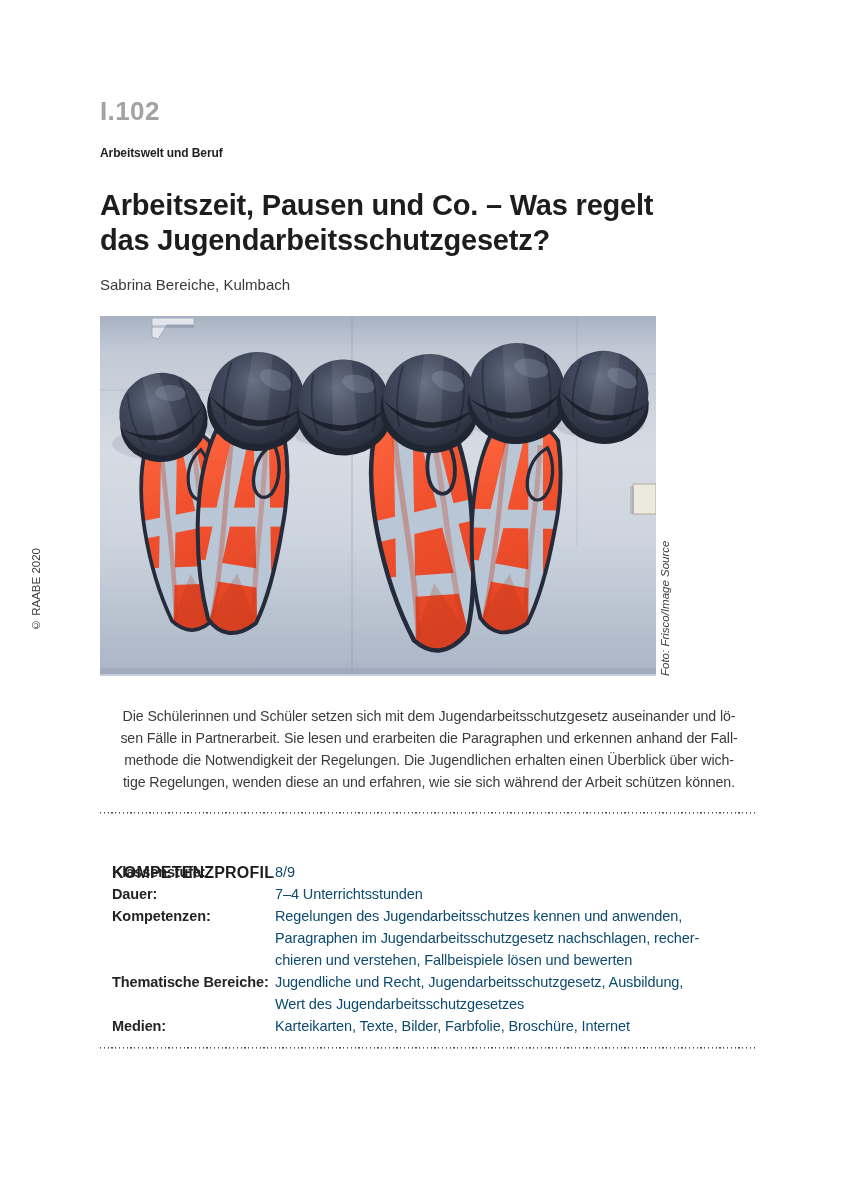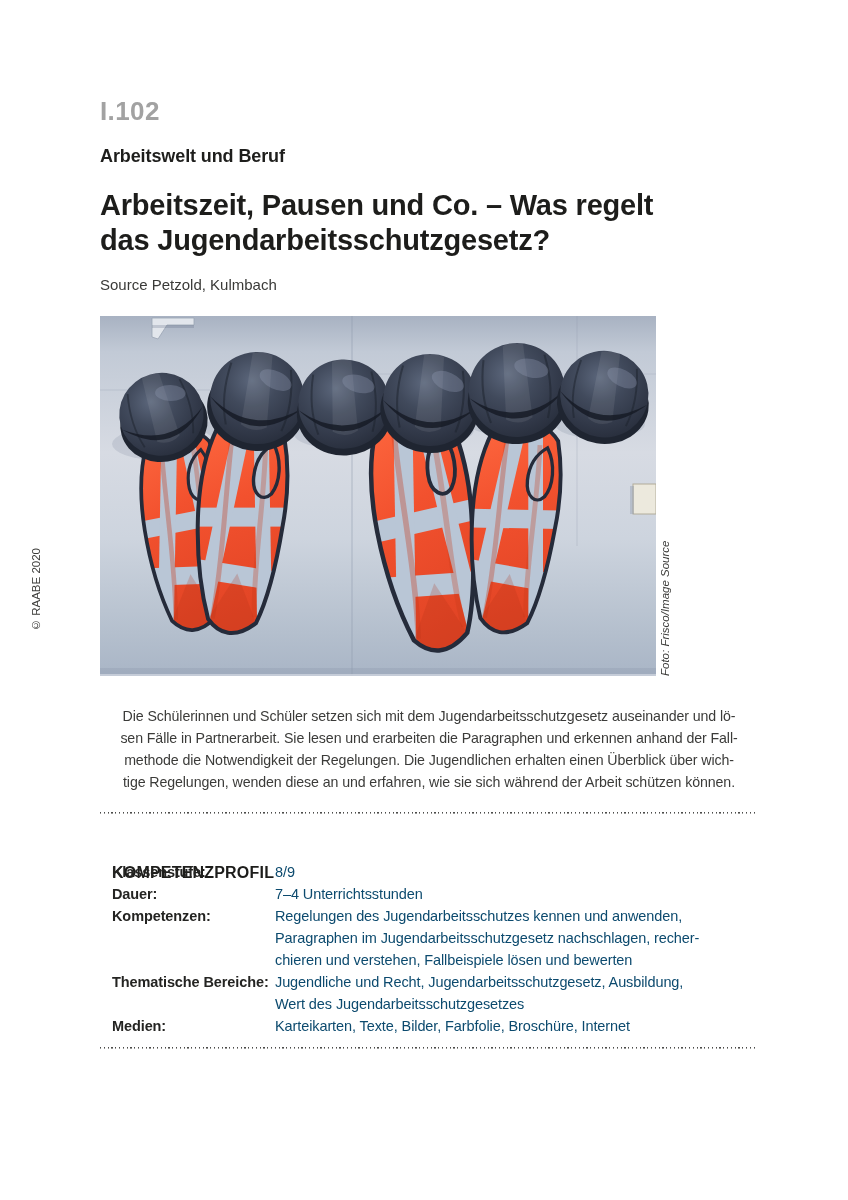--- a/index.html
+++ b/index.html
@@ -2,21 +2,21 @@
 <html><head>
 <meta charset="utf-8">
 <style>
   html,body{margin:0;padding:0;background:#ffffff;}
   .page{
     position:relative;width:848px;height:1200px;background:#ffffff;overflow:hidden;
     font-family:"Liberation Sans",sans-serif;color:#3b3b39;
   }
   .abs{position:absolute;}
   .kicker{left:100px;top:96px;font-size:26px;font-weight:700;color:#a2a2a2;letter-spacing:.4px;white-space:nowrap;}
-  .section-label{left:100px;top:146px;font-size:18px;font-weight:700;color:#1e1e1c;white-space:nowrap;letter-spacing:-.1px;}
+  .section-label{left:100px;top:146px;font-size:12px;font-weight:700;color:#1e1e1c;white-space:nowrap;letter-spacing:-.1px;}
   .doc-title{left:100px;top:188px;font-size:29px;font-weight:700;color:#1d1d1b;line-height:35px;letter-spacing:-.2px;white-space:nowrap;}
   .author{left:100px;top:276px;font-size:15px;color:#3a3a38;white-space:nowrap;}
   .figure{left:100px;top:316px;width:556px;height:360px;}
   .photo-credit-col{
     left:659px;top:316px;height:360px;width:15px;
     writing-mode:vertical-rl;transform:rotate(180deg);
     font-size:11.5px;font-style:italic;color:#3b3b39;white-space:nowrap;
   }
   .copyright-col{
     left:30px;top:505px;height:170px;width:14px;
@@ -42,21 +42,21 @@
 <body>
 
 <div class="page">
 
   <div class="abs kicker">I.102</div>
   <div class="abs section-label">Arbeitswelt und Beruf</div>
   <div class="abs doc-title">
     <div>Arbeitszeit, Pausen und Co. – Was regelt</div>
     <div>das Jugendarbeitsschutzgesetz?</div>
   </div>
-  <div class="abs author">Source Petzold, Kulmbach</div>
+  <div class="abs author">Sabrina Bereiche, Kulmbach</div>
 
   <div class="abs copyright-col">© RAABE 2020</div>
 
   <div class="abs figure">
     <svg width="556" height="360" viewBox="0 0 556 360">
       <defs>
         <linearGradient id="wallG" x1="0" y1="0" x2="0" y2="1">
           <stop offset="0" stop-color="#a8b2c2"></stop>
           <stop offset="0.10" stop-color="#c2cad6"></stop>
           <stop offset="0.38" stop-color="#d7dbe3"></stop>

